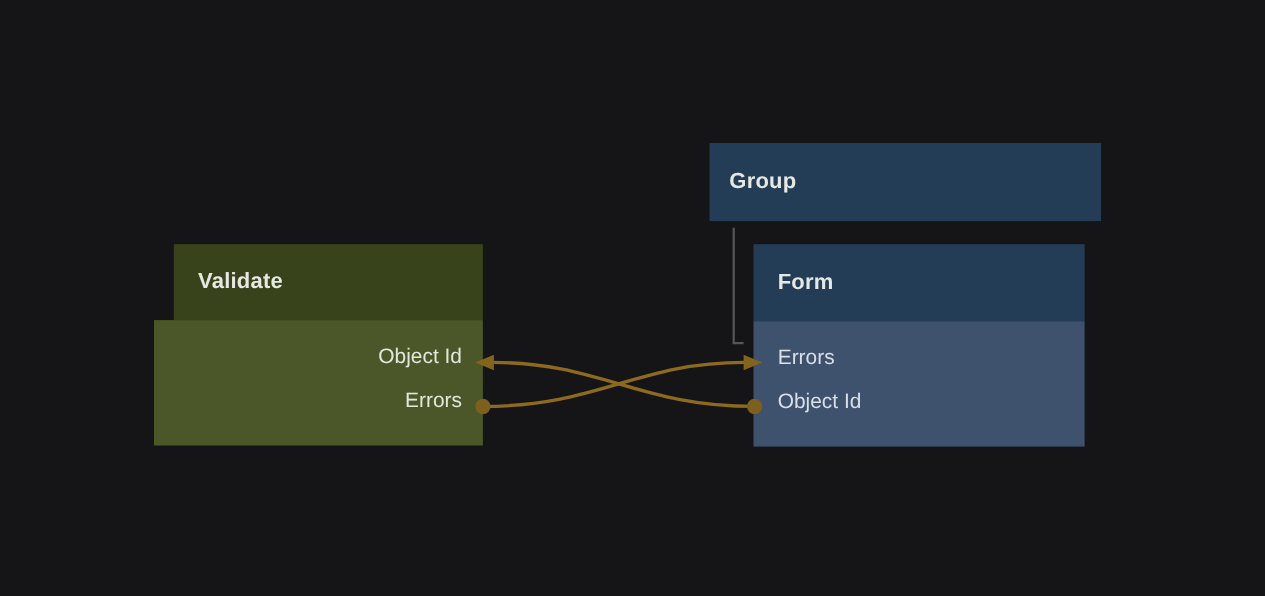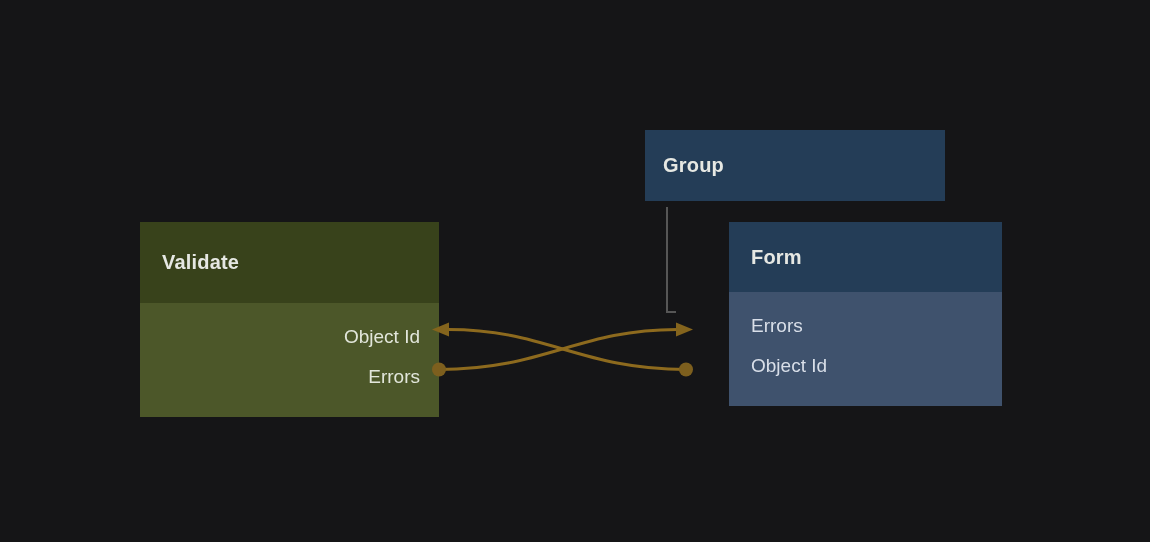--- a/index.html
+++ b/index.html
@@ -38,30 +38,30 @@
   .node-body { box-sizing: border-box; padding: 14px 0 16px 0; }
   .port-row {
     height: 40px;
     line-height: 40px;
     font-size: 19px;
     white-space: nowrap;
   }
 
   
   #node-validate { left: 140px; top: 222px; width: 299px; }
-  #node-validate .node-header { height: 81px; background: var(--validate-header); }
+  #node-validate .node-header { height: 69px; background: var(--validate-header); margin-left: 18px; }
   #node-validate .node-body { background: var(--validate-body); height: 114px; }
   #node-validate .port-row { text-align: right; padding-right: 19px; color: var(--label-olive); }
 
   
-  #node-group { left: 645px; top: 130px; width: 300px; }
+  #node-group { left: 645px; top: 130px; width: 356px; }
   #node-group .node-header { height: 71px; background: var(--blue-header); padding-left: 18px; }
 
   
-  #node-form { left: 685px; top: 222px; width: 273px; margin-left: 44px; }
+  #node-form { left: 685px; top: 222px; width: 301px; }
   #node-form .node-header { height: 70px; background: var(--blue-header); }
   #node-form .node-body { background: var(--blue-body); height: 114px; }
   #node-form .port-row { text-align: left; padding-left: 22px; color: var(--label-blue); }
 
   
   #wire-layer {
     position: absolute;
     left: 0; top: 0;
     width: 1150px; height: 542px;
     pointer-events: none;

